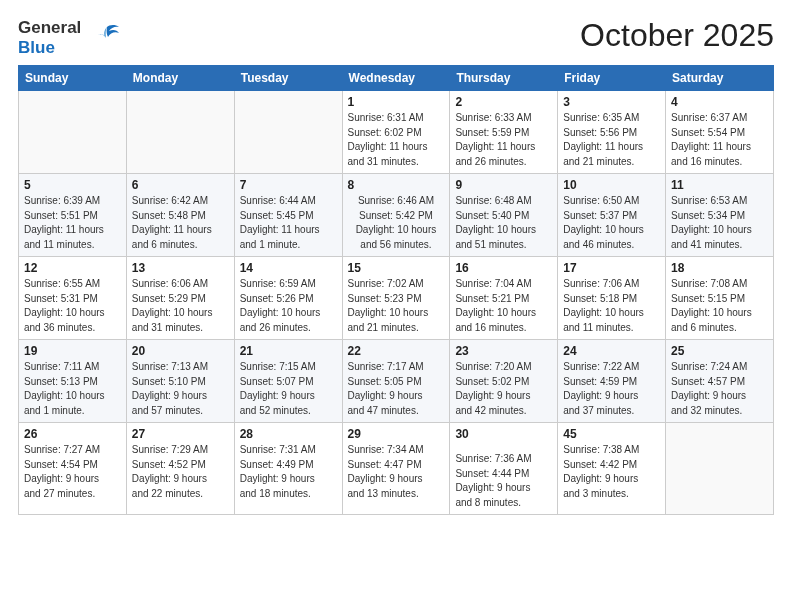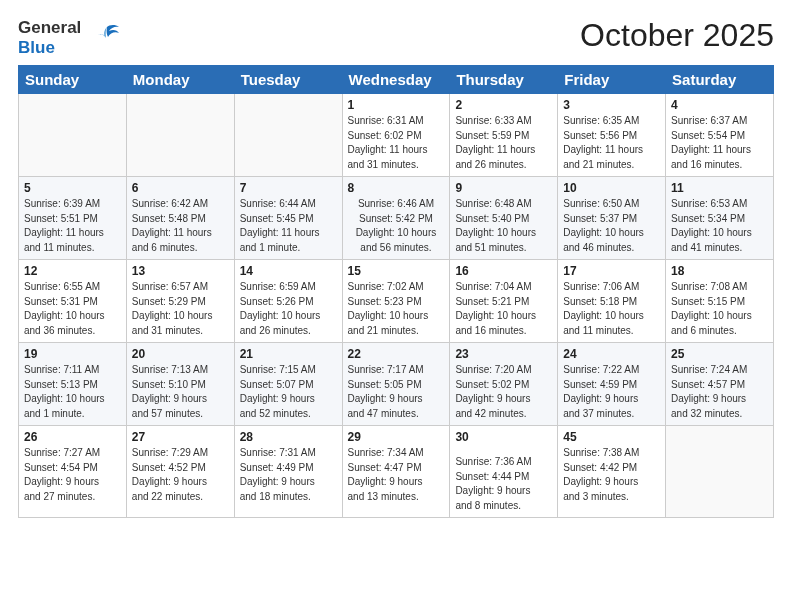--- a/index.html
+++ b/index.html
@@ -44,21 +44,21 @@
       width: 100%;
       border-collapse: collapse;
       font-size: 10.5px;
     }
     .calendar thead tr th {
       background-color: #2a6db5;
       color: #fff;
       padding: 5px 6px;
       text-align: left;
       font-weight: 600;
-      font-size: 15px;
+      font-size: 12px;
       border: 1px solid #2a6db5;
     }
     .calendar tbody tr td {
       border: 1px solid #ccc;
       vertical-align: top;
       padding: 4px 5px;
       width: calc(100% / 7);
       height: 80px;
       background: #fff;
     }
@@ -203,21 +203,21 @@
         <tr>
           <td>
             <span class="day-num">12</span>
             <div class="day-info" style="white-space: pre-line;">Sunrise: 6:55 AM
 Sunset: 5:31 PM
 Daylight: 10 hours
 and 36 minutes.</div>
           </td>
           <td>
             <span class="day-num">13</span>
-            <div class="day-info" style="white-space: pre-line;">Sunrise: 6:57 AM
+            <div class="day-info" style="white-space: pre-line;">Sunrise: 6:06 AM
 Sunset: 5:29 PM
 Daylight: 10 hours
 and 31 minutes.</div>
           </td>
           <td>
             <span class="day-num">14</span>
             <div class="day-info" style="white-space: pre-line;">Sunrise: 6:59 AM
 Sunset: 5:26 PM
 Daylight: 10 hours
 and 26 minutes.</div>

